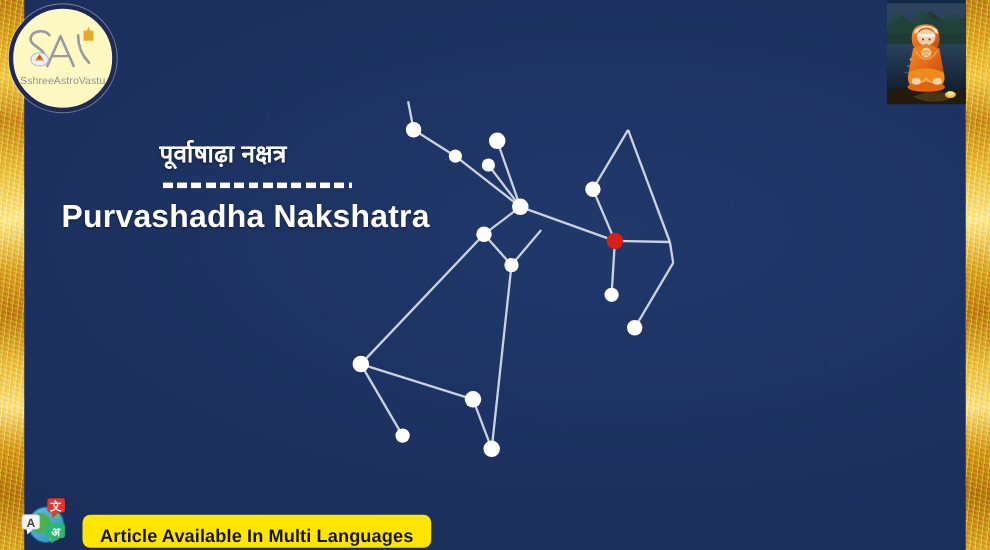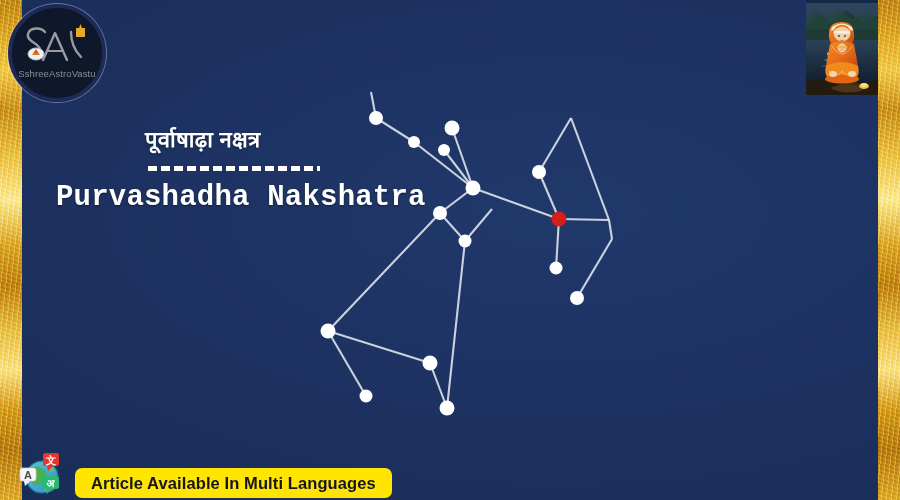--- a/index.html
+++ b/index.html
@@ -57,21 +57,21 @@
     position:absolute;inset:0;
     background:
       repeating-linear-gradient(96deg,rgba(255,255,255,.32) 0 1px,rgba(120,70,10,.26) 1px 3px,transparent 3px 5px),
       repeating-linear-gradient(18deg,rgba(255,246,190,.30) 0 2px,rgba(131,78,12,.22) 2px 4px),
       linear-gradient(180deg,#b9841b 0%,#d9a529 7%,#efc84f 14%,#c48d20 22%,#e8bf45 31%,#fbe89a 40%,#d7a42b 49%,#b97f16 57%,#e6bd47 66%,#fae08c 74%,#cf981f 82%,#b07914 90%,#d9a82f 100%);
     background-blend-mode:overlay,soft-light,normal;
   }
   
   .logo{
     position:absolute;left:8px;top:4px;width:98px;height:98px;border-radius:50%;
-    background:#0f172a;border:4px solid #1d2a57;
+    background:#fef9c3;border:4px solid #1d2a57;
     box-shadow:0 0 0 1px rgba(255,255,255,.35);
     overflow:hidden;
   }
   .logo-mark{
     position:absolute;left:0;right:0;top:12px;height:52px;
     display:flex;align-items:center;justify-content:center;
   }
   .logo-mark svg{display:block;}
   .logo-word{
     position:absolute;left:0;right:0;top:60px;text-align:center;
@@ -91,30 +91,29 @@
     text-shadow:0 1px 2px rgba(0,0,0,.45);
   }
   .rule{
     margin:12px 0 10px 98px;width:172px;height:5px;
     background:repeating-linear-gradient(90deg,#ffffff 0 9px,transparent 9px 13px);
   }
   .english{
     color:#ffffff;font-size:29px;font-weight:bold;letter-spacing:.2px;
     padding-left:6px;
     text-shadow:0 1px 2px rgba(0,0,0,.45);
-    font-family:Liberation Mono, monospace;
   }
   
   .constellation{position:absolute;left:0;top:0;width:900px;height:500px;}
   
   .translate-icon{position:absolute;left:18px;bottom:4px;width:46px;height:44px;}
   .banner{
     position:absolute;left:75px;bottom:2px;height:30px;
     background:#ffe500;border-radius:7px;
-    display:flex;align-items:center;padding:0 16px;
+    display:flex;align-items:flex-end;padding:0 16px;
   }
   .banner-text{
     color:#14161c;font-size:16.5px;font-weight:bold;letter-spacing:.1px;white-space:nowrap;
   }
 </style>
 </head>
 <body>
 
 <div class="canvas">
 

